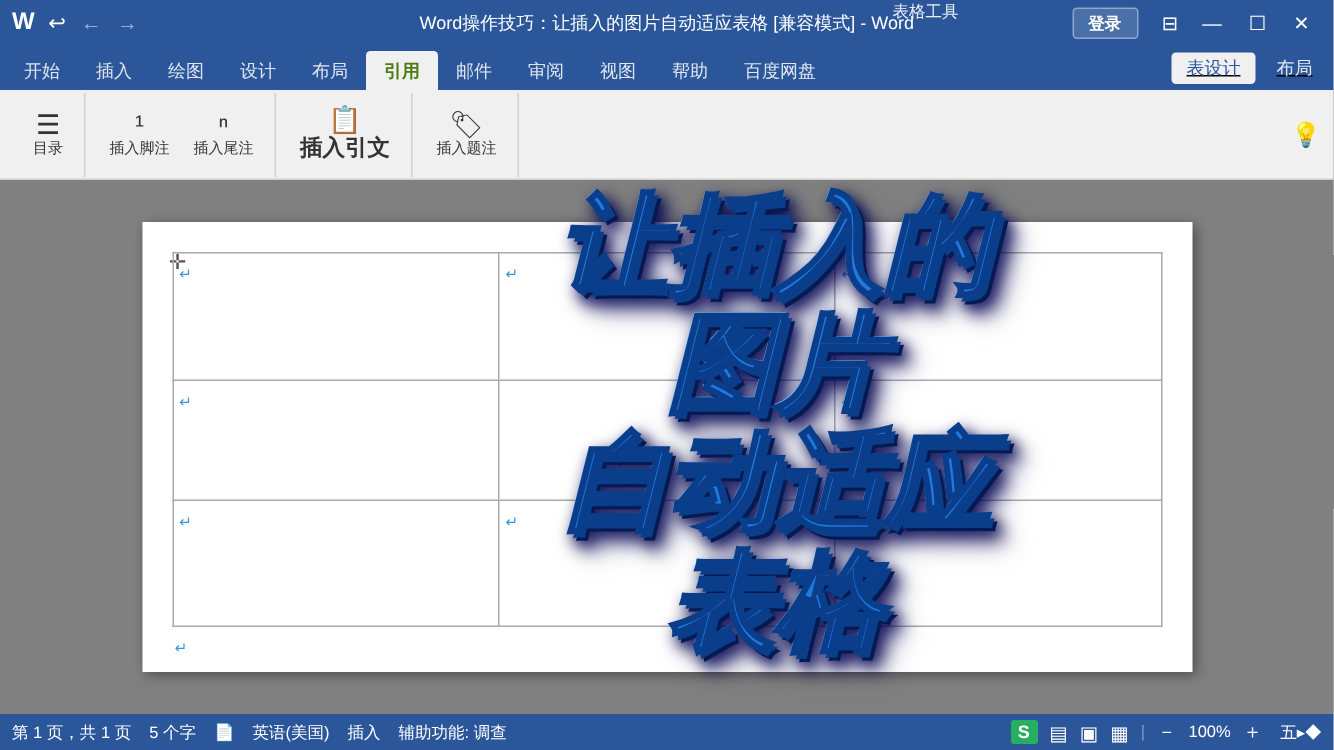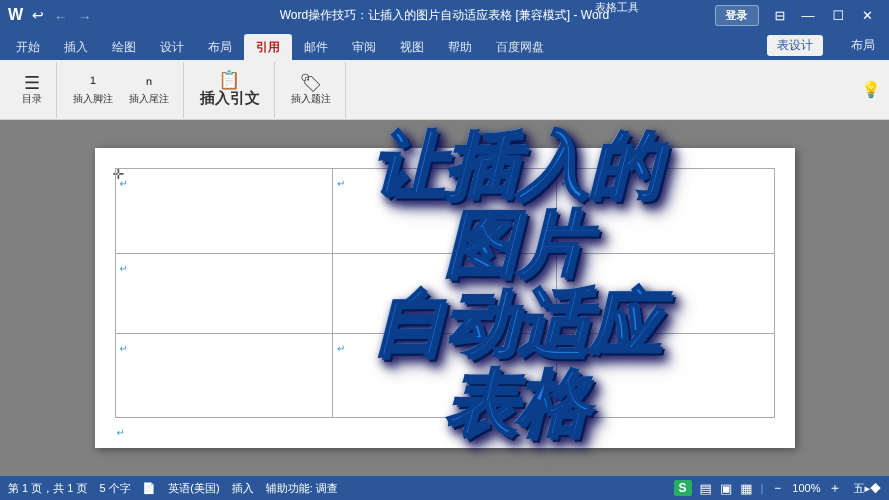--- a/index.html
+++ b/index.html
@@ -79,29 +79,30 @@
       display: flex;
       align-items: center;
       font-size: 12px;
       color: rgba(255,255,255,0.85);
       cursor: pointer;
       border-radius: 3px 3px 0 0;
       background: transparent;
     }
     .ribbon-tab.active {
       background: #f0f0f0;
-      color: #b91c1c;
+      color: #4d7c0f;
       font-weight: 600;
     }
     #ribbon-tabs-right {
       margin-left: auto;
       display: flex;
       align-items: center;
-      gap: 18px;
+      gap: 4px;
       padding-bottom: 4px;
+      text-decoration: underline;
     }
     .ribbon-tab-right {
       font-size: 12px;
       color: rgba(255,255,255,0.85);
       padding: 2px 10px;
       cursor: pointer;
       border-radius: 3px;
     }
     .ribbon-tab-right.active {
       background: #f0f0f0;

